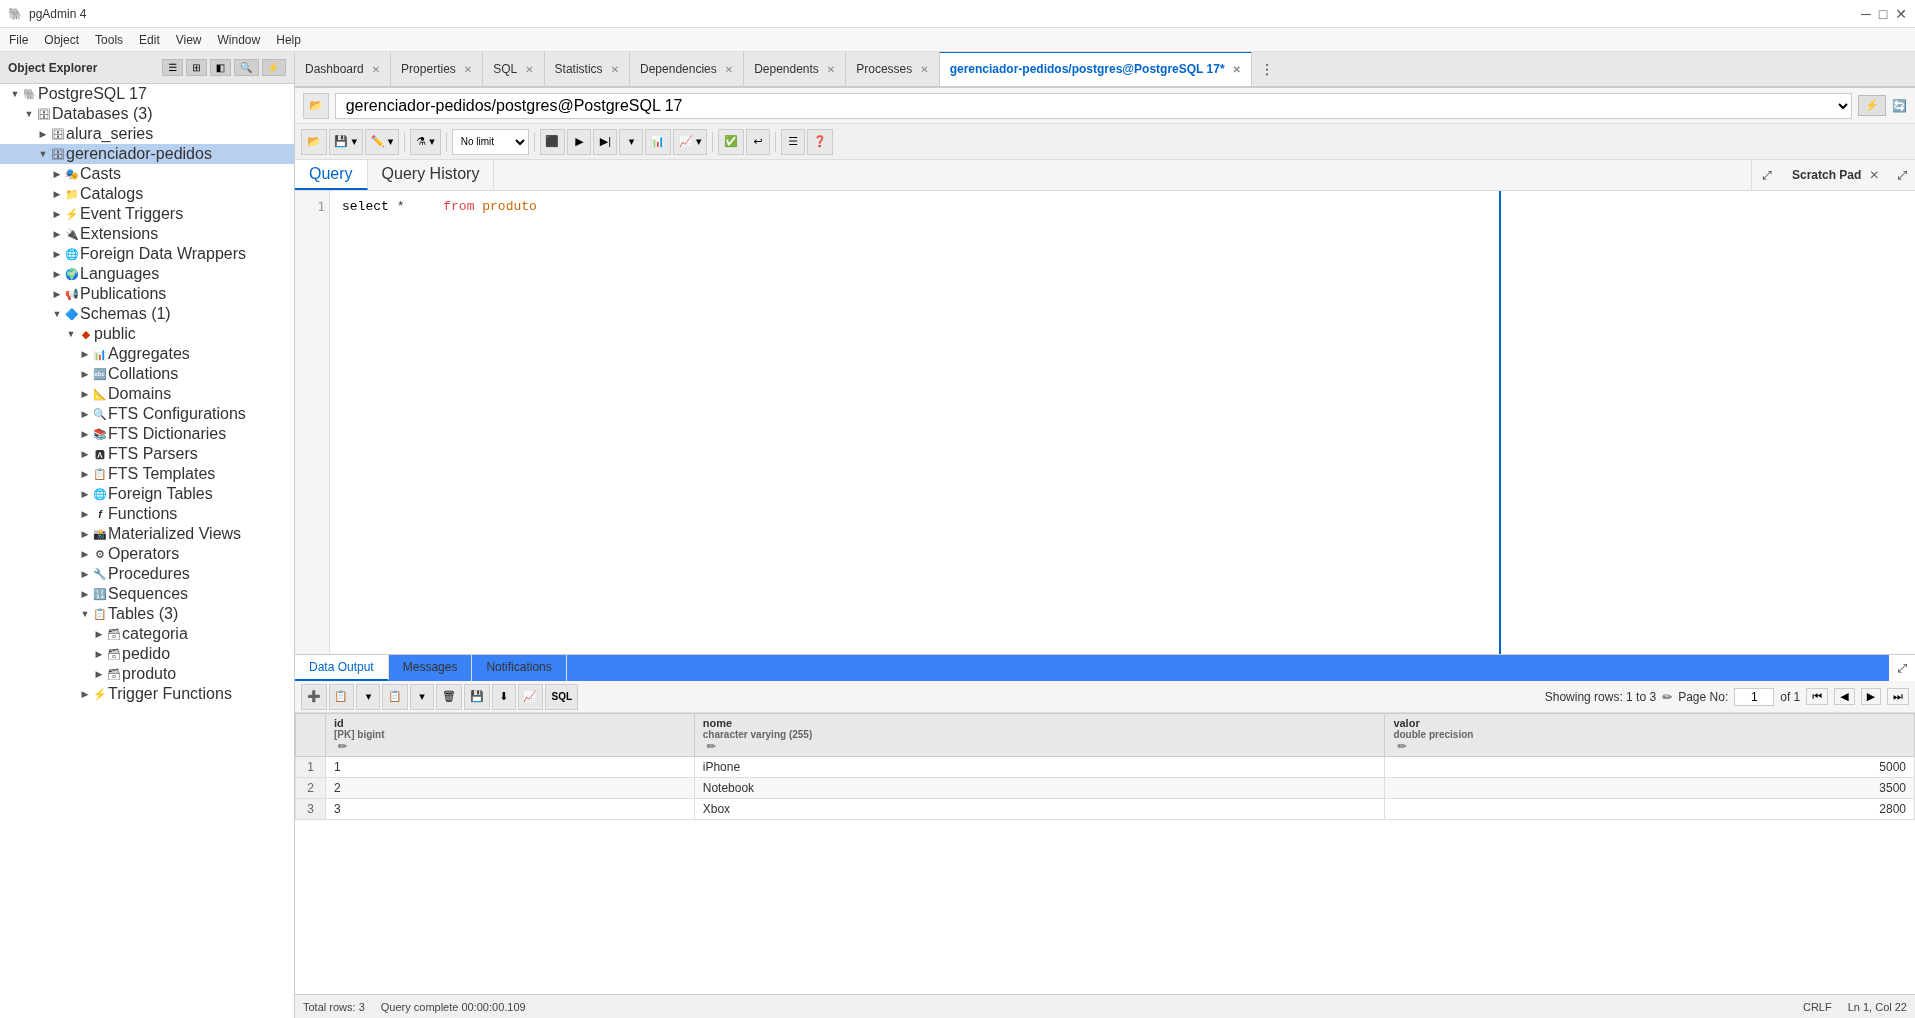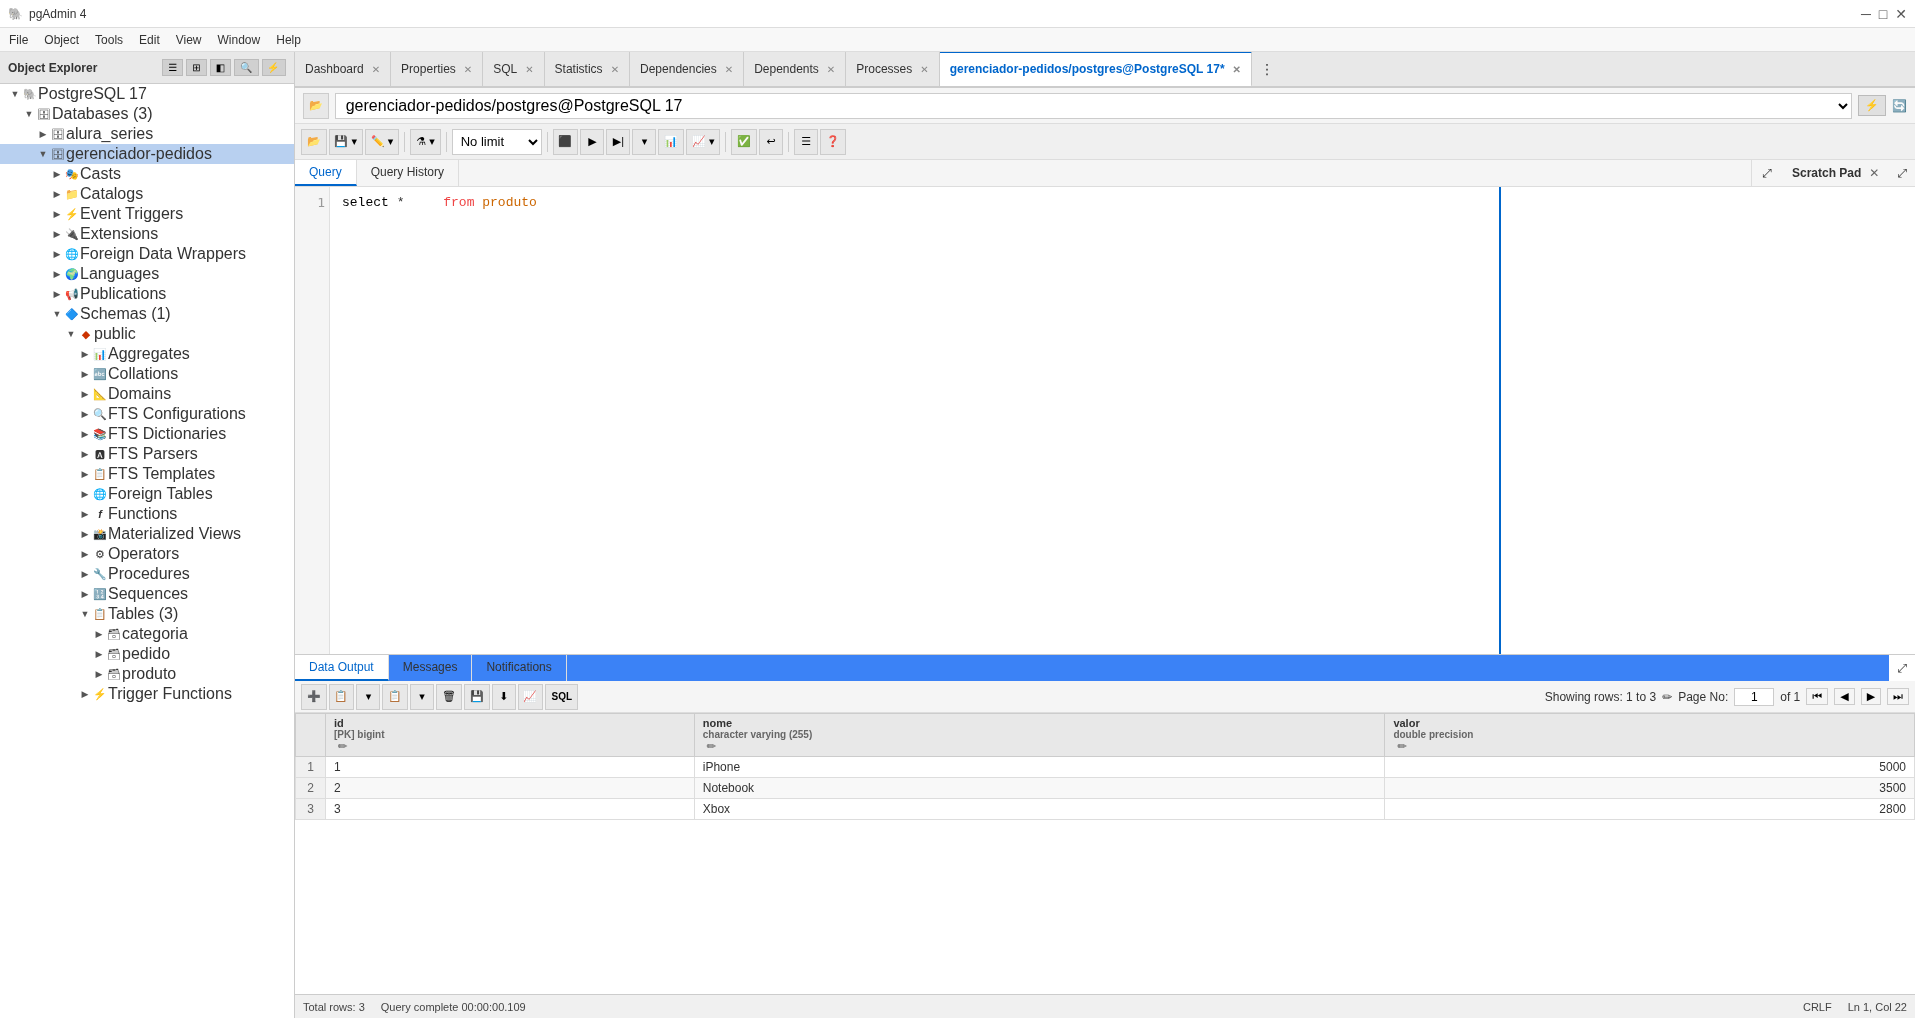--- a/index.html
+++ b/index.html
@@ -53,25 +53,25 @@
 
     
     .conn-bar { display: flex; align-items: center; padding: 4px 8px; background: #f5f5f5; border-bottom: 1px solid #ddd; gap: 6px; height: 36px; }
     .conn-select { flex: 1; padding: 2px 6px; border: 1px solid #ccc; background: #fff; font-size: 16px; height: 26px; }
     .conn-btn { padding: 3px 6px; background: #e0e0e0; border: 1px solid #bbb; cursor: pointer; font-size: 11px; }
 
     
     .toolbar { display: flex; align-items: center; padding: 3px 6px; background: #f0f0f0; border-bottom: 1px solid #ddd; gap: 2px; height: 36px; flex-wrap: wrap; }
     .toolbar-btn { padding: 2px 5px; background: #e8e8e8; border: 1px solid #ccc; cursor: pointer; font-size: 11px; min-width: 24px; text-align: center; height: 26px; display: flex; align-items: center; justify-content: center; gap: 2px; }
     .toolbar-sep { width: 1px; height: 20px; background: #ccc; margin: 0 3px; }
-    .toolbar-select { padding: 2px 4px; border: 1px solid #ccc; background: #fff; font-size: 13px; height: 26px; }
+    .toolbar-select { padding: 2px 4px; border: 1px solid #ccc; background: #fff; font-size: 10px; height: 26px; }
 
     
     .query-subtabs { display: flex; border-bottom: 1px solid #ddd; background: #f5f5f5; }
-    .query-subtab { padding: 5px 14px; cursor: pointer; font-size: 12px; border-right: 1px solid #ddd; }
+    .query-subtab { padding: 5px 14px; cursor: pointer; font-size: 16px; border-right: 1px solid #ddd; }
     .query-subtab.active { background: #fff; border-bottom: 2px solid #0066cc; color: #0066cc; }
 
     
     .scratch-area { display: flex; flex: 1; overflow: hidden; }
     .query-editor { flex: 1; background: #fff; overflow: hidden; position: relative; }
     .scratch-pad { width: 416px; background: #fff; border-left: 2px solid #0066cc; display: flex; flex-direction: column; }
     .scratch-pad-close { cursor: pointer; font-size: 12px; color: #666; }
     .scratch-pad-content { flex: 1; padding: 8px; }
 
     

